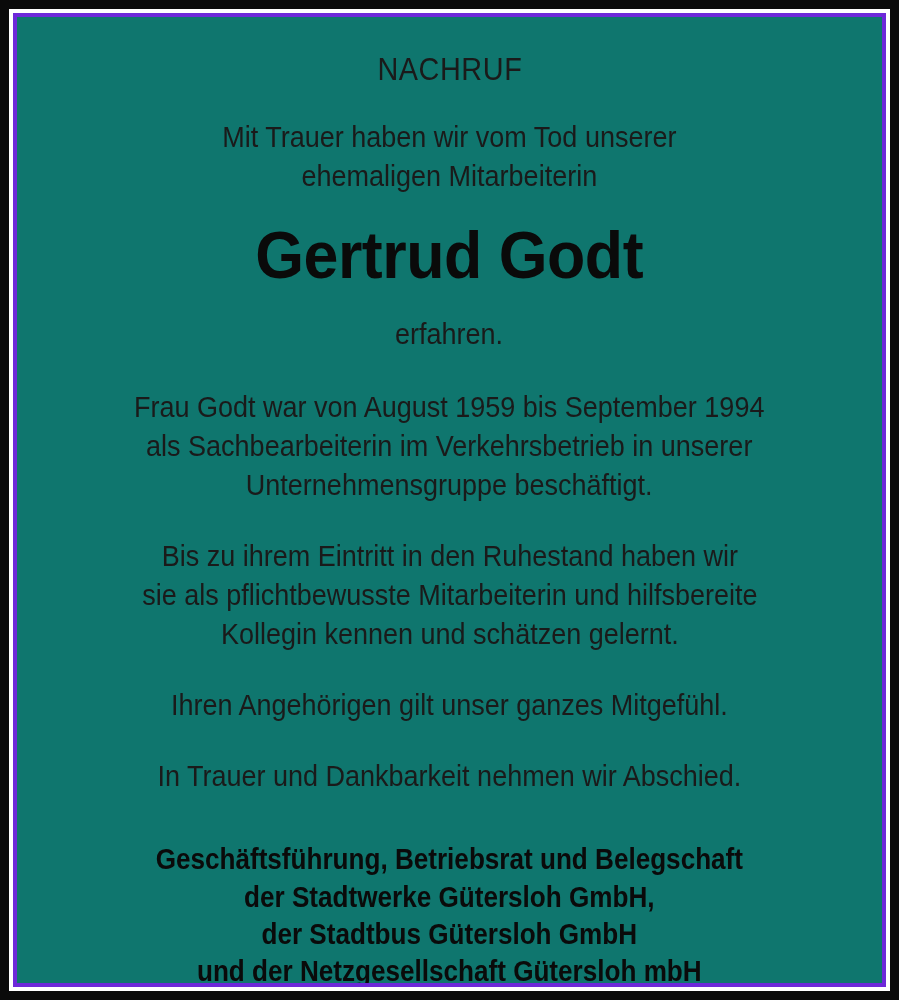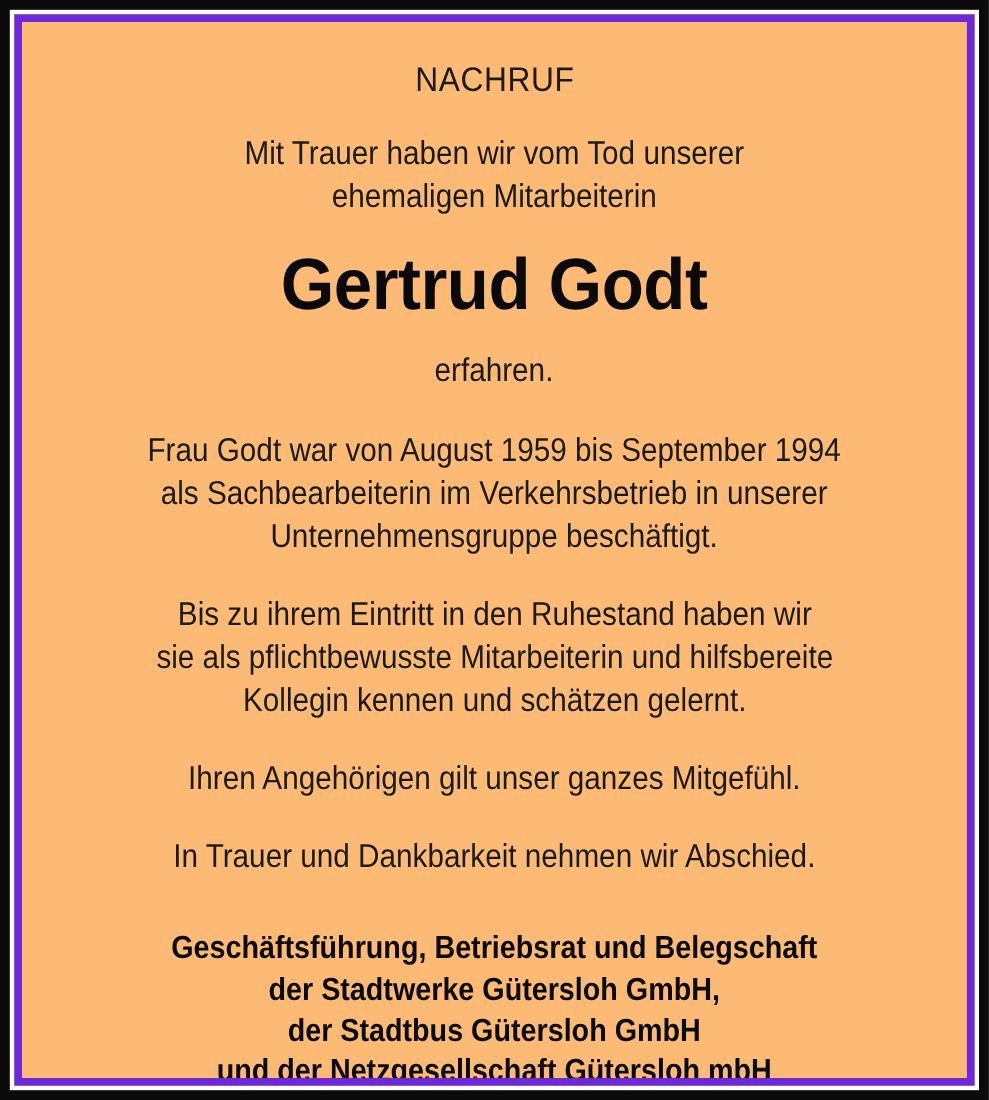--- a/index.html
+++ b/index.html
@@ -30,22 +30,22 @@
     position: absolute;
     inset: 0;
     background: #ffffff;
     padding: 4px;
   }
 
   
   .frame-inner {
     width: 100%;
     height: 100%;
-    border: 7px solid #6d28d9;
-    background: #fdba74;
+    border: 4px solid #6d28d9;
+    background: #0f766e;
     overflow: hidden;
   }
 
   .content {
     width: 100%;
     height: 100%;
     padding: 36px 22px 20px 22px;
     display: flex;
     flex-direction: column;
     align-items: center;

